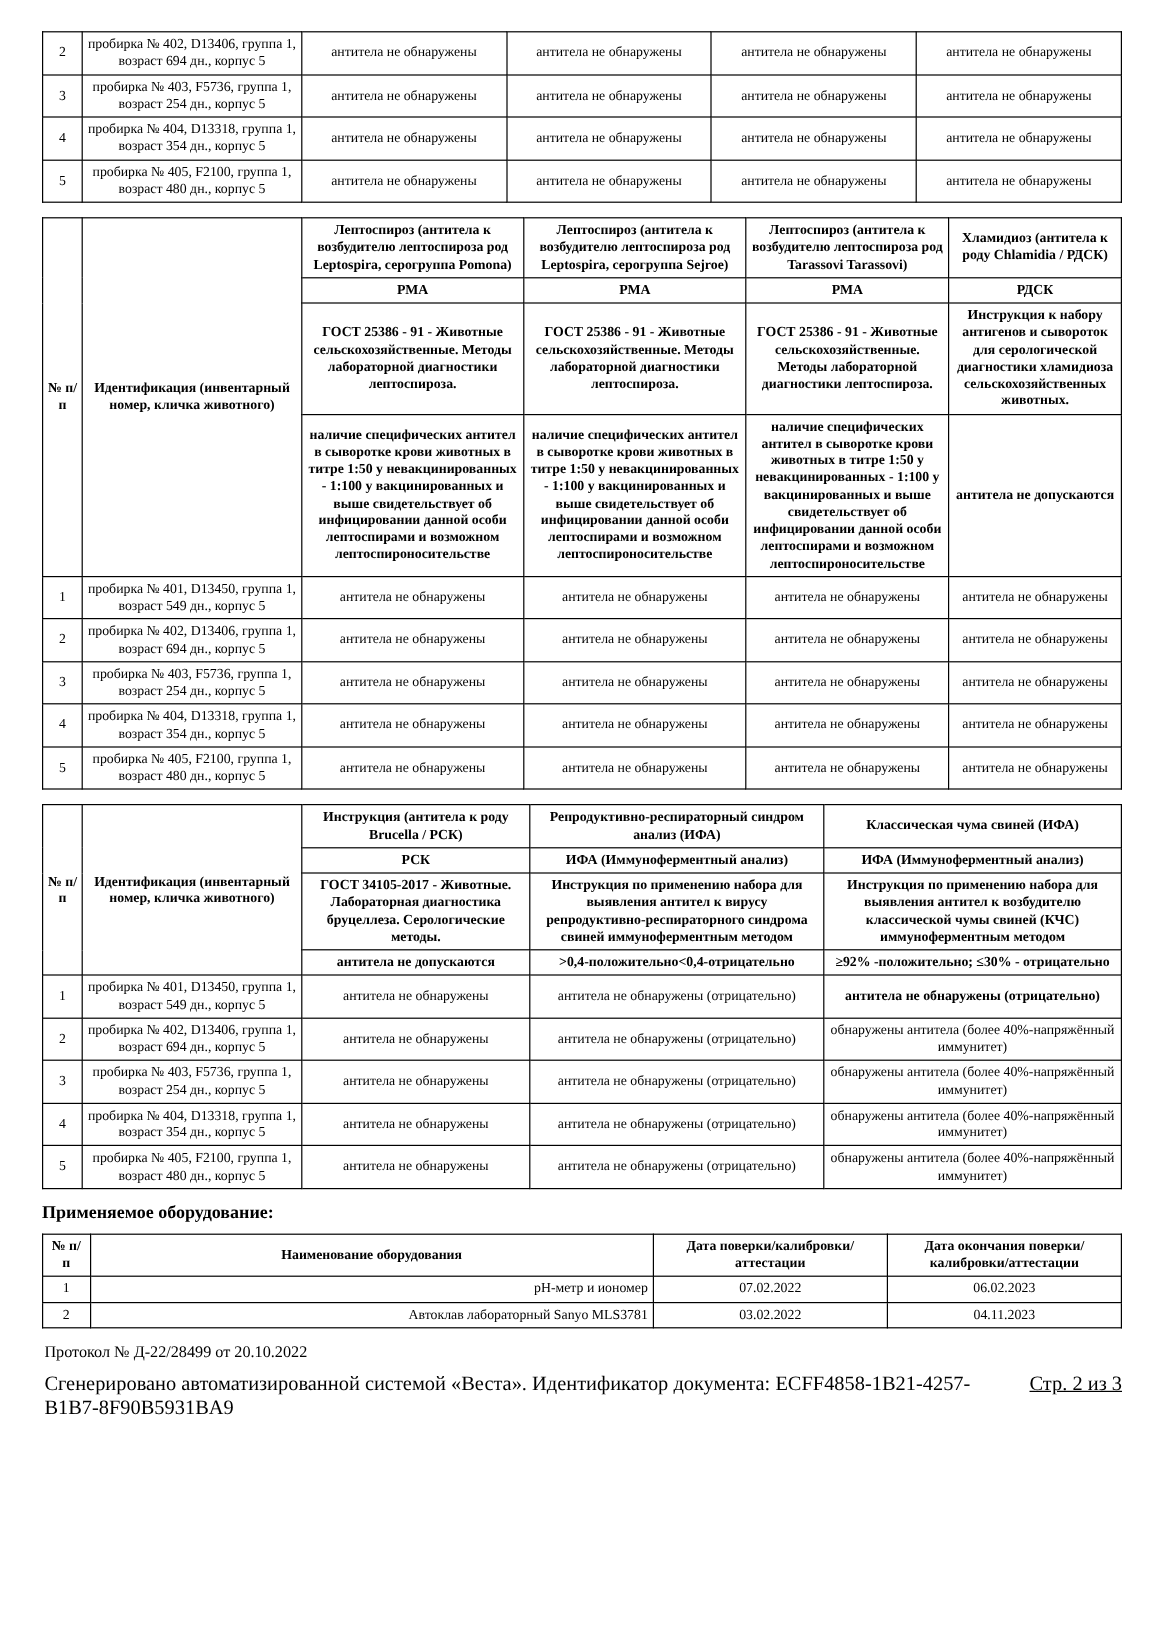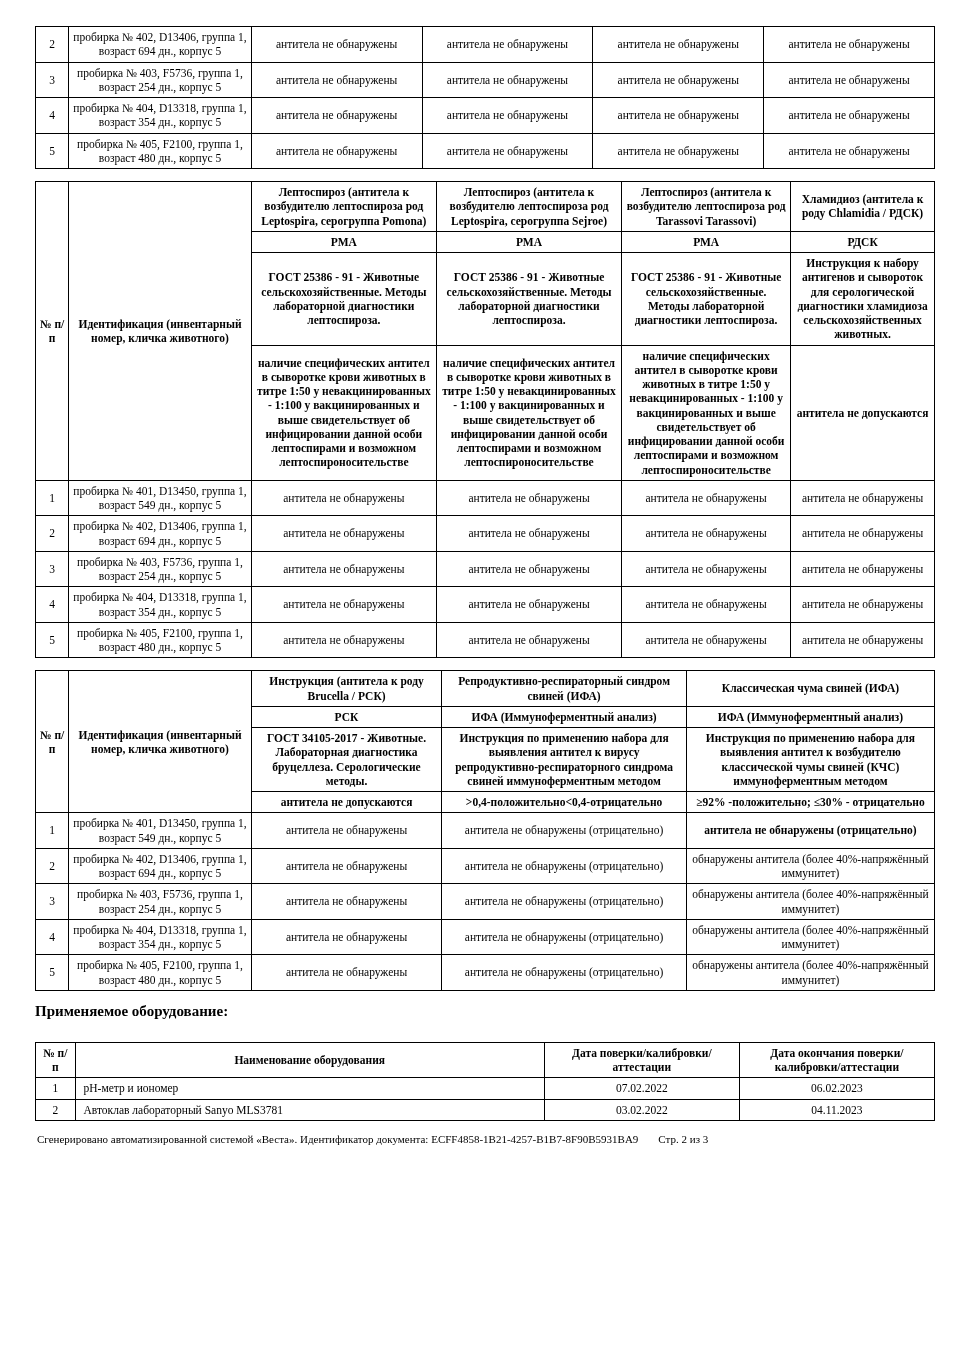--- a/index.html
+++ b/index.html
@@ -25,37 +25,37 @@
     border: 1px solid #000;
     padding: 3px 4px;
     text-align: center;
     vertical-align: middle;
     font-size: 11.5px;
     line-height: 1.24;
     word-wrap: break-word;
   }
   table.t td.h { font-weight: bold; }
   table.t td.b { font-weight: bold; }
-  table.t td.left { text-align: left; padding-left: 8px; }
+  table.t td.left { text-align: right; padding-left: 8px; }
   .equip-heading {
     font-size: 15px;
     font-weight: bold;
-    margin: 10px 0 22px 0;
+    margin: 10px 0 8px 0;
   }
   .footer-protocol {
     font-size: 13.5px;
     margin: 4px 0 8px 2px;
   }
   .footer-bottom {
     display: flex;
     align-items: baseline;
-    font-size: 11px;
+    font-size: 17px;
     margin: 0 0 4px 2px;
   }
-  .footer-bottom .pageno { white-space: nowrap; margin-left: 20px; }
+  .footer-bottom .pageno { white-space: nowrap; margin-left: 20px; text-decoration: underline; }
 </style>
 </head>
 <body>
 
 <div class="page">
 
   <table class="t">
     <colgroup>
       <col style="width:3.7%">
         <col style="width:20.3%">
@@ -185,21 +185,21 @@
         <col style="width:20.3%">
       <col style="width:21.2%">
         <col style="width:27.2%">
         <col style="width:27.6%">
     </colgroup>
     <tbody>
       <tr>
         <td class="h" rowspan="4">№ п/п</td>
         <td class="h" rowspan="4">Идентификация (инвентарный номер, кличка животного)</td>
         <td class="h">Инструкция (антитела к роду Brucella / РСК)</td>
-        <td class="h">Репродуктивно-респираторный синдром свиней (ИФА)</td>
+        <td class="h">Репродуктивно-респираторный синдром анализ (ИФА)</td>
         <td class="h">Классическая чума свиней (ИФА)</td>
       </tr>
       <tr>
         <td class="h">РСК</td>
         <td class="h">ИФА (Иммуноферментный анализ)</td>
         <td class="h">ИФА (Иммуноферментный анализ)</td>
       </tr>
       <tr>
         <td class="h">ГОСТ 34105-2017 - Животные. Лабораторная диагностика бруцеллеза. Серологические методы.</td>
         <td class="h">Инструкция по применению набора для выявления антител к вирусу репродуктивно-респираторного синдрома свиней иммуноферментным методом</td>
@@ -272,19 +272,20 @@
       </tr>
       <tr>
         <td>2</td>
         <td class="left">Автоклав лабораторный Sanyo MLS3781</td>
         <td>03.02.2022</td>
         <td>04.11.2023</td>
       </tr>
     </tbody>
   </table>
 
+  <div class="footer-protocol">Протокол № Д-22/28499 от 20.10.2022</div>
 
   <div class="footer-bottom">
     <span>Сгенерировано автоматизированной системой «Веста». Идентификатор документа: ECFF4858-1B21-4257-B1B7-8F90B5931BA9</span>
     <span class="pageno">Стр. 2 из 3</span>
   </div>
 
 </div>
 
 </body></html>

